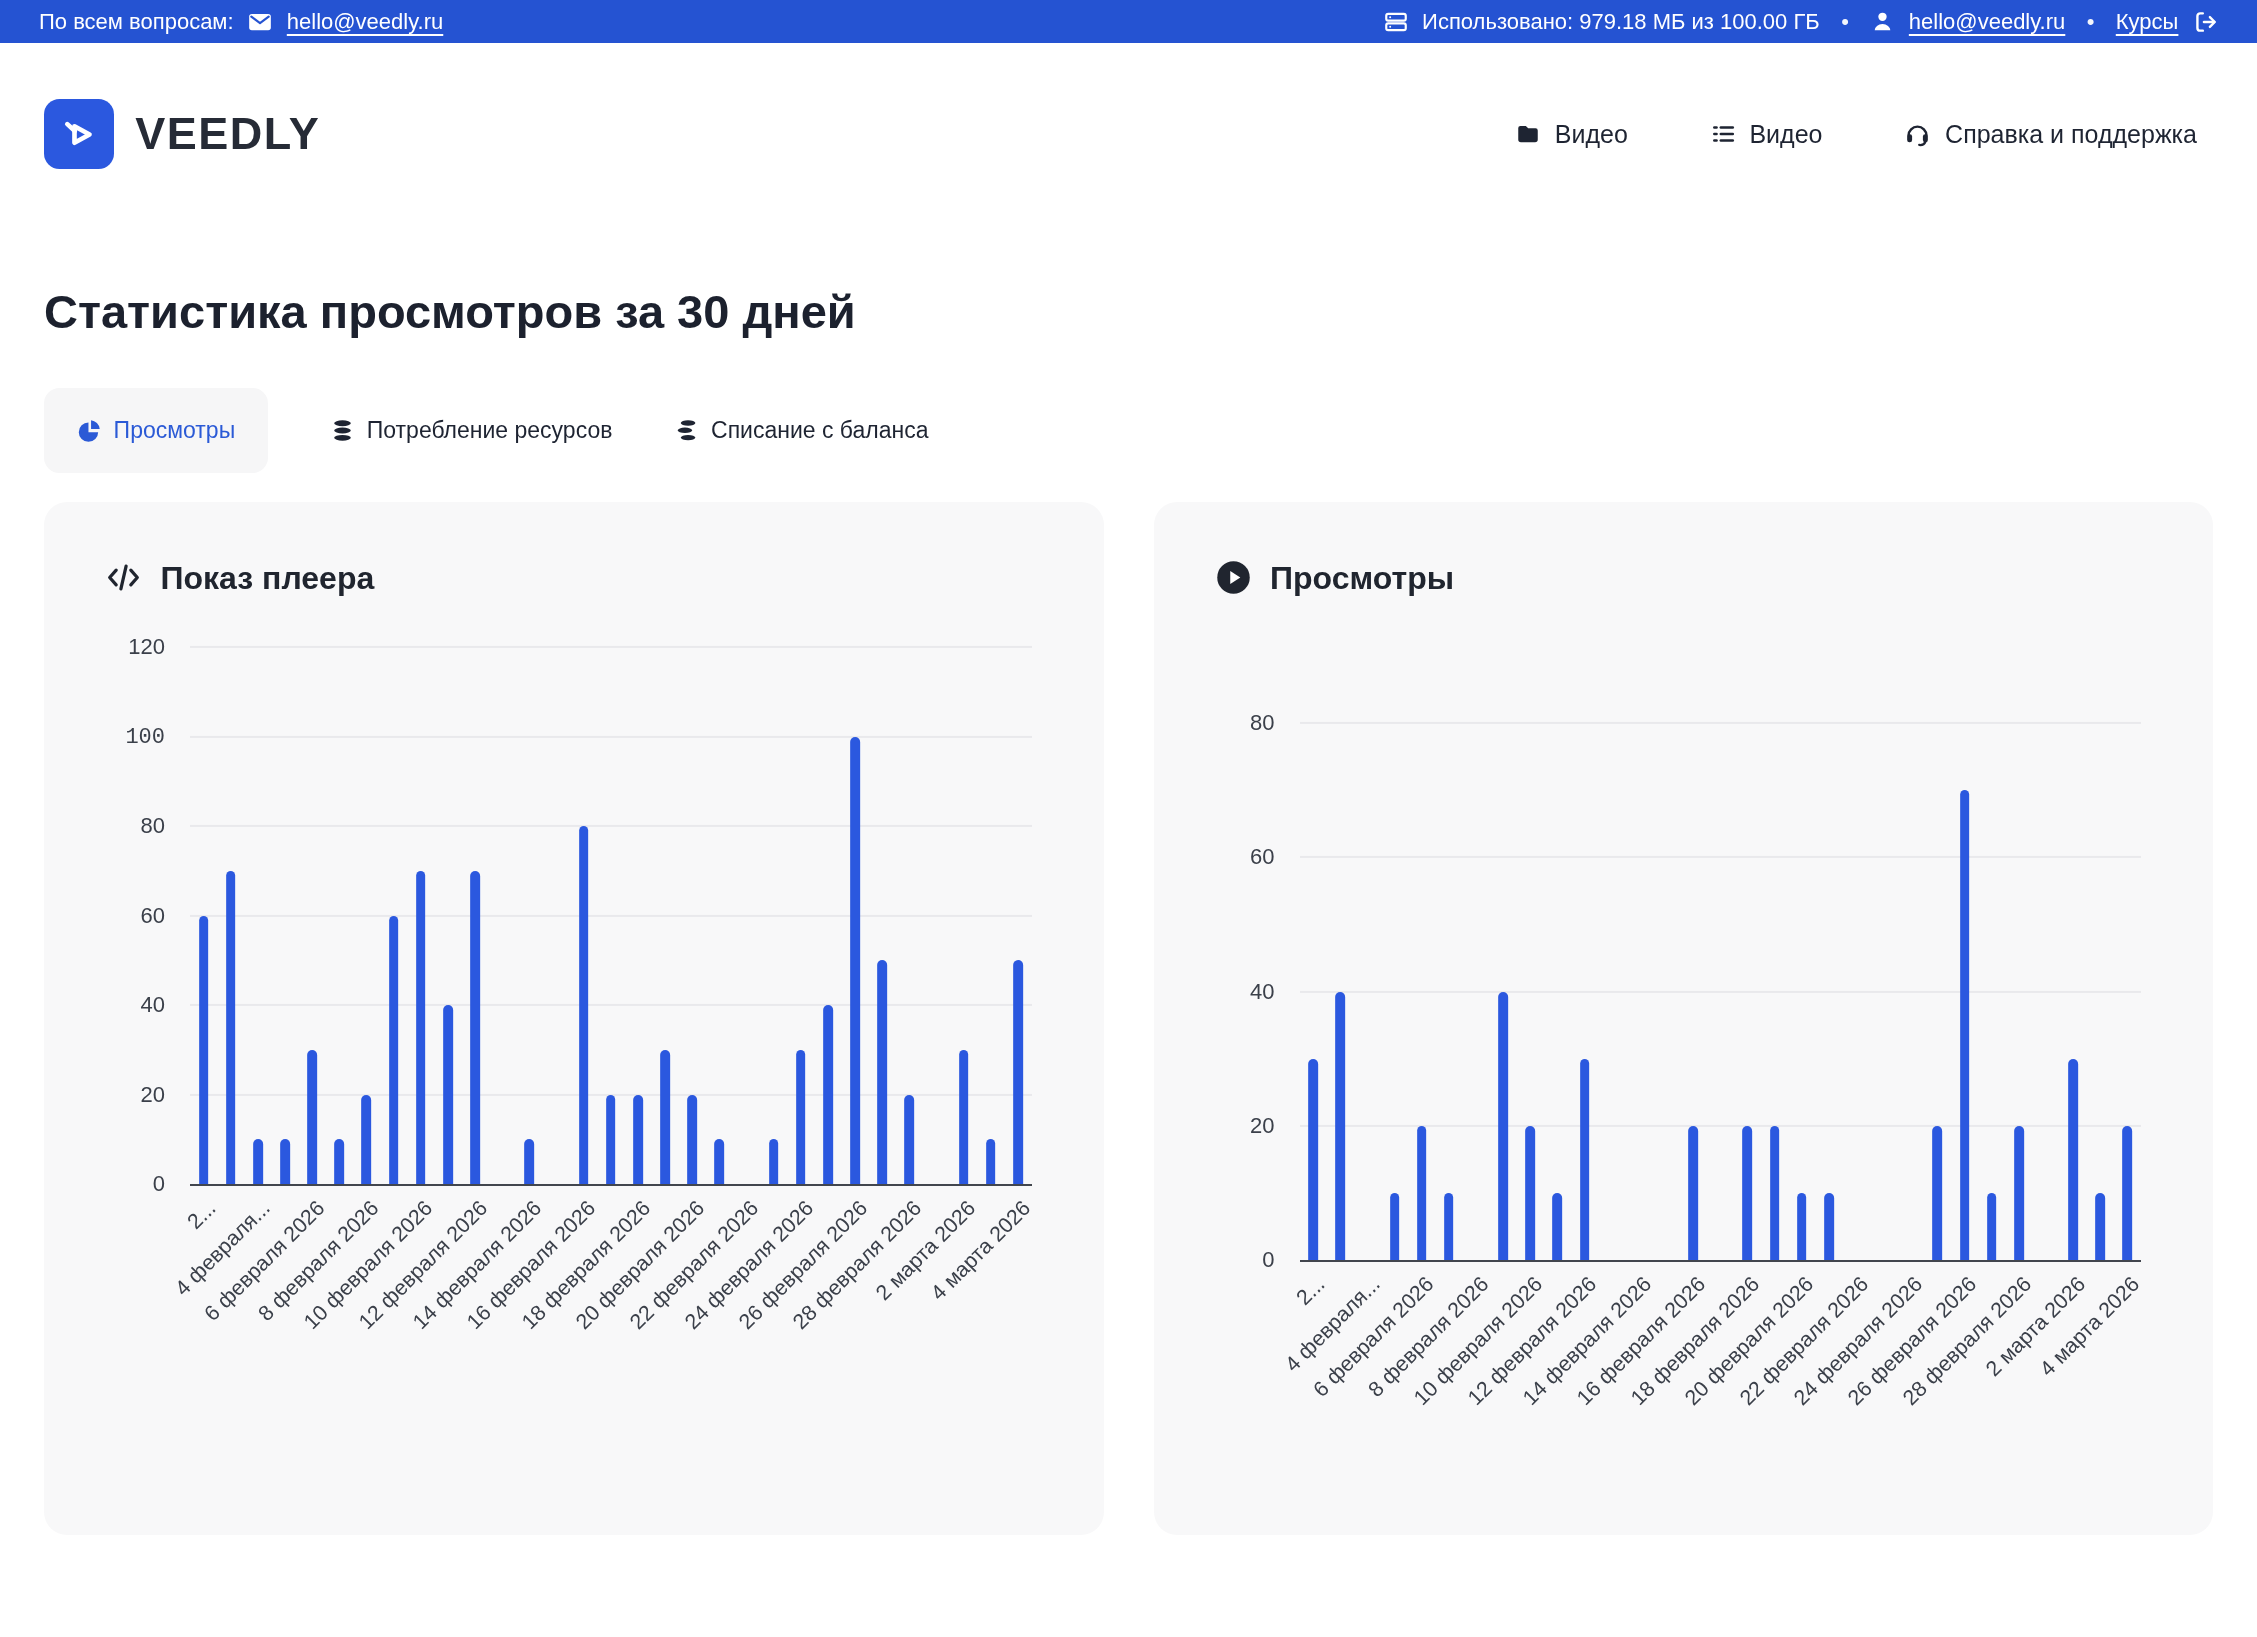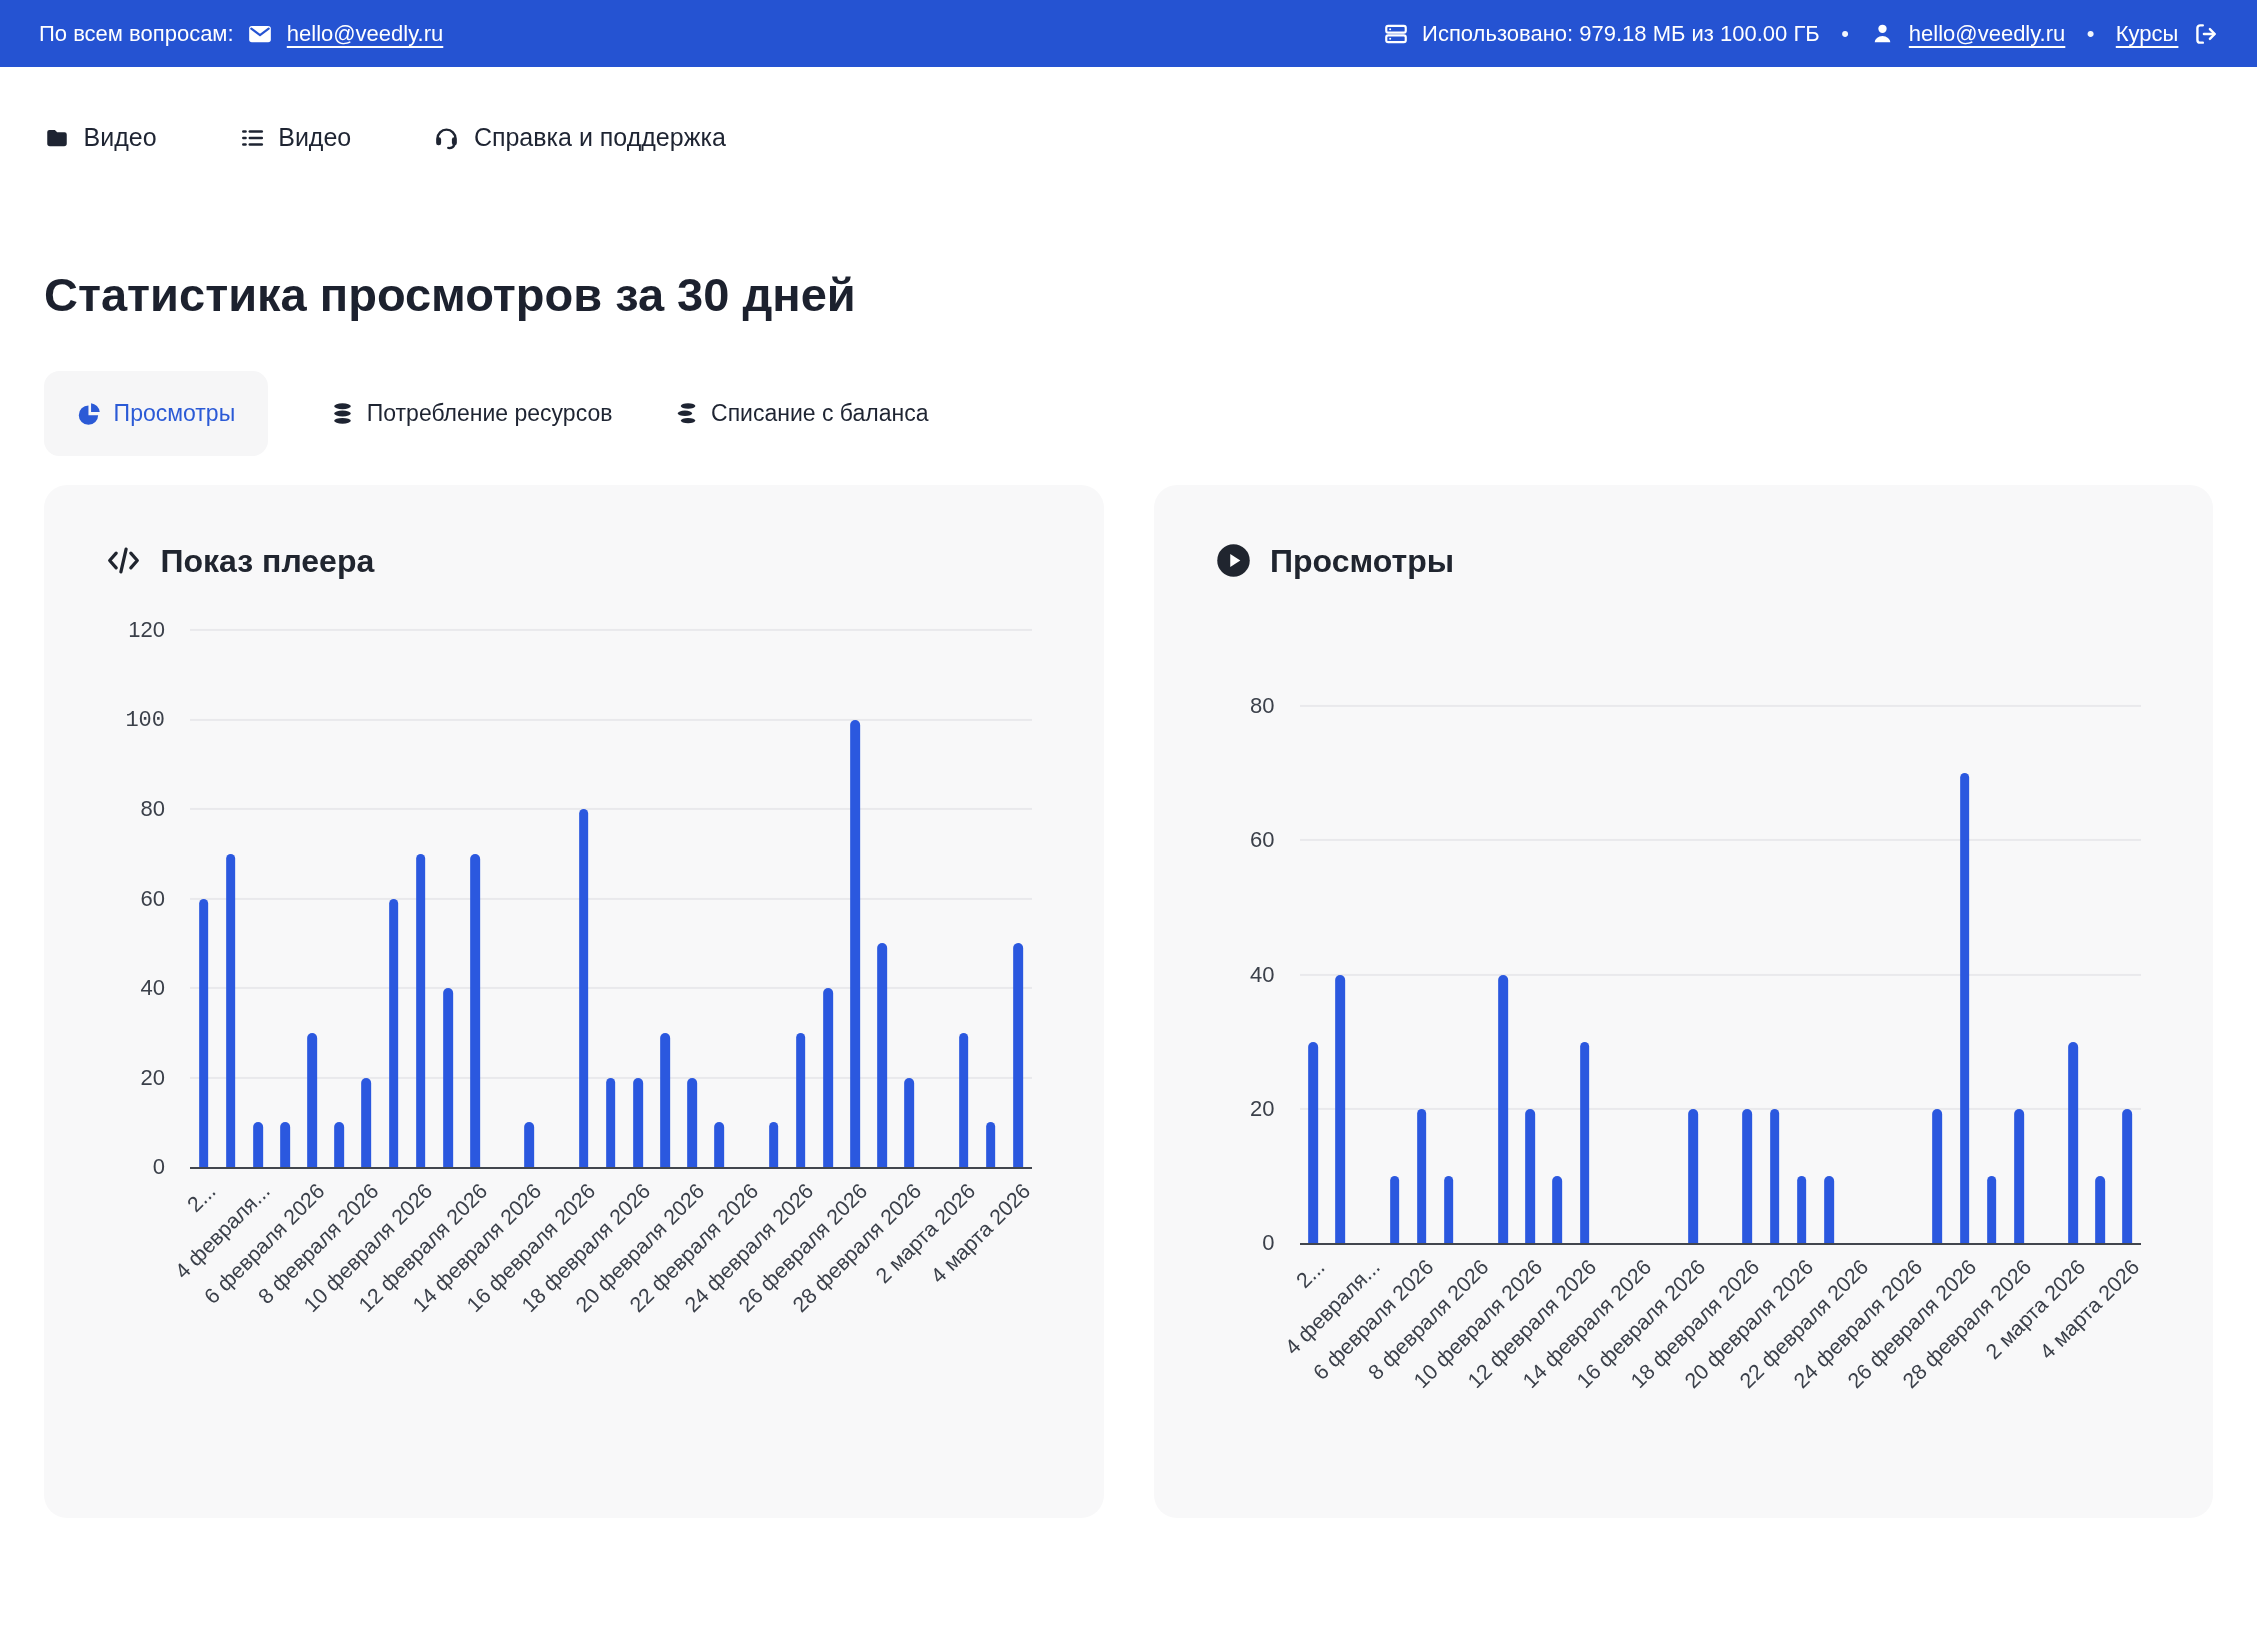--- a/index.html
+++ b/index.html
@@ -3,21 +3,21 @@
 <meta charset="utf-8">
 <style>
   html,body{margin:0;padding:0;background:#ffffff;}
   body{width:2257px;font-family:"Liberation Sans","DejaVu Sans",sans-serif;color:#1d222f;}
   .icon{display:inline-flex;align-items:center;justify-content:center;flex:0 0 auto;}
   .icon svg{display:block;}
   a{color:inherit;text-decoration:underline;text-underline-offset:4.9px;cursor:pointer;}
 
   
   .topbar{height:35px;background:#2553d2;color:#ffffff;display:flex;align-items:center;
-          justify-content:space-between;padding:16px 39px;font-size:22px;}
+          justify-content:space-between;padding:4px 39px;font-size:22px;}
   .topbar .grp{display:flex;align-items:center;gap:13.6px;}
   .topbar .dot{margin:0 7.8px;opacity:.95;}
 
   
   .header{display:flex;align-items:center;justify-content:space-between;
           margin:56px 60px 0 44px;}
   .brandwrap{display:flex;align-items:center;gap:21.3px;}
   .logo{width:70px;height:70px;border-radius:15.5px;background:#2b58df;display:flex;
         align-items:center;justify-content:center;}
   .brand{font-size:45px;font-weight:800;letter-spacing:1.5px;color:#262b36;}
@@ -89,20 +89,29 @@
       <svg width="26" height="26" viewBox="0 0 24 24" fill="none" stroke="#fff" stroke-width="2.2" stroke-linecap="round" stroke-linejoin="round">
           <path d="M10 4H7.5A2.5 2.5 0 0 0 5 6.5v11A2.5 2.5 0 0 0 7.5 20H10"></path>
           <line x1="11" y1="12" x2="20.5" y2="12"></line>
           <polyline points="16.5,7.5 21,12 16.5,16.5"></polyline>
         </svg>
     </span>
   </div>
 </div>
 
 <div class="header">
+  <div class="brandwrap">
+    <span class="logo">
+      <svg width="43" height="43" viewBox="0 0 24 24" fill="none" stroke="#fff" stroke-width="2.6" stroke-linecap="round" stroke-linejoin="round">
+          <line x1="5.2" y1="6.2" x2="9.4" y2="10"></line>
+          <polygon points="9.2,7.4 17.6,12 9.2,16.6"></polygon>
+        </svg>
+    </span>
+    <span class="brand">VEEDLY</span>
+  </div>
   <nav class="nav">
     <a class="nav-item">
       <span class="icon">
         <svg width="26" height="26" viewBox="0 0 24 24" fill="#1e2432">
             <path d="M3 6.5A2 2 0 0 1 5 4.5h5l2.2 2.3H19a2 2 0 0 1 2 2V17a2.5 2.5 0 0 1-2.5 2.5h-13A2.5 2.5 0 0 1 3 17z"></path>
           </svg>
       </span>
       <span>Видео</span>
     </a>
     <a class="nav-item">

